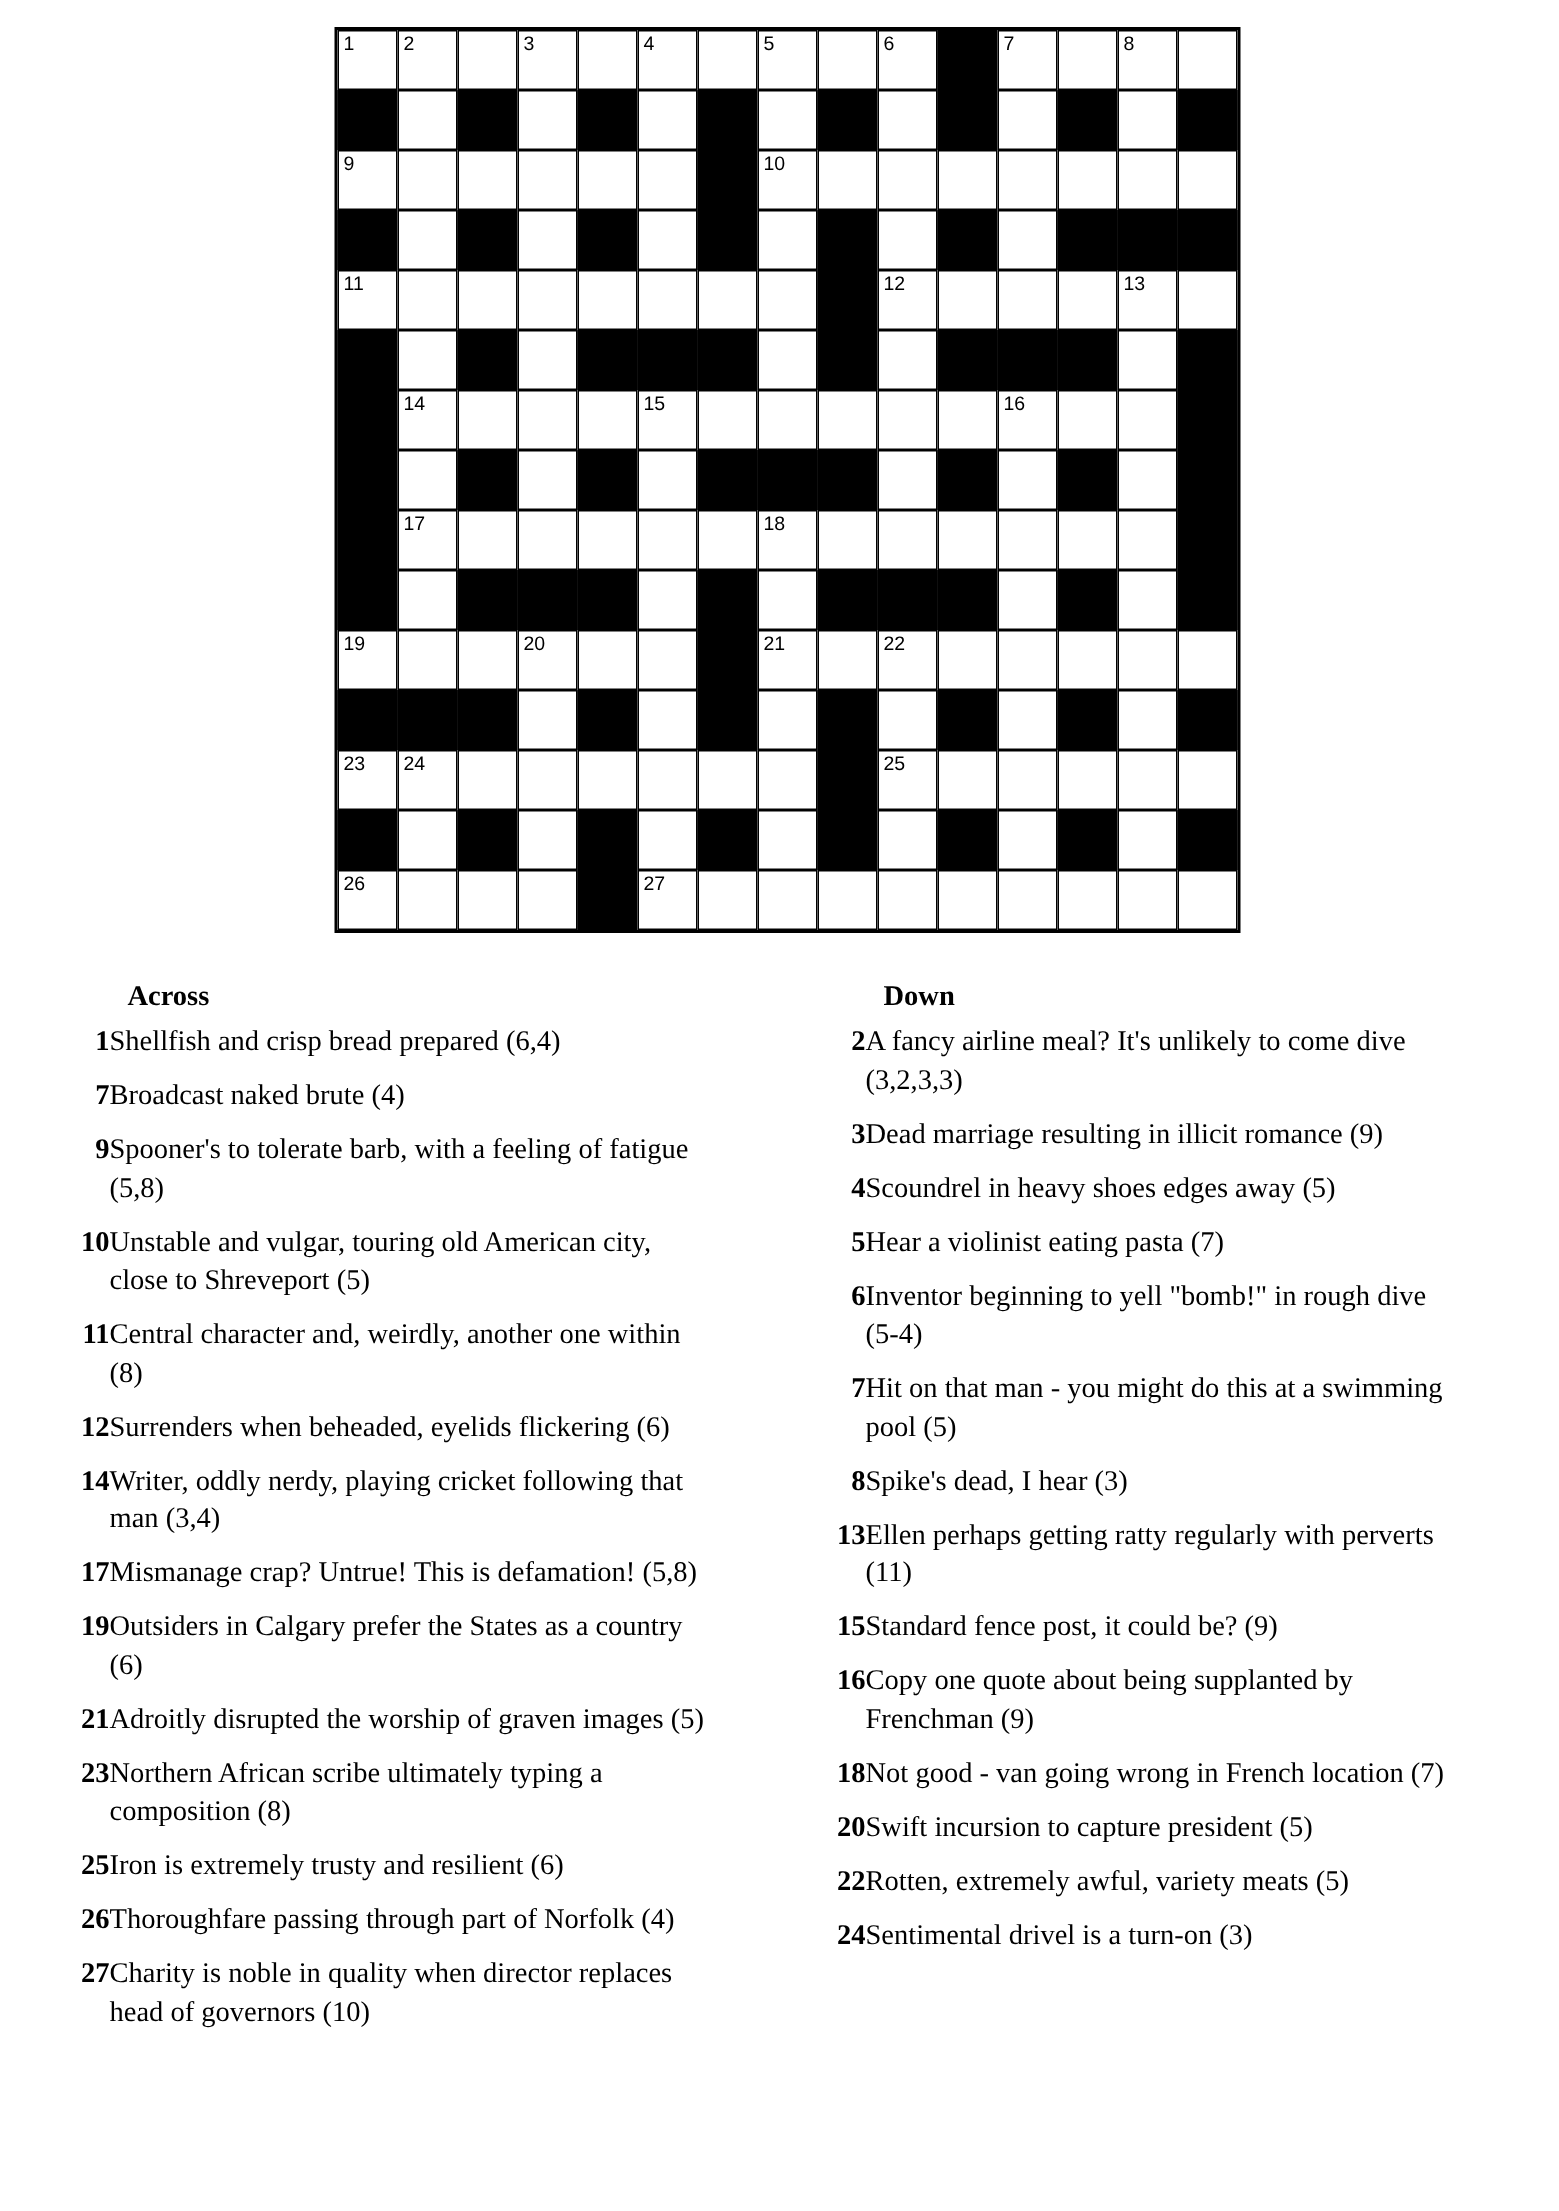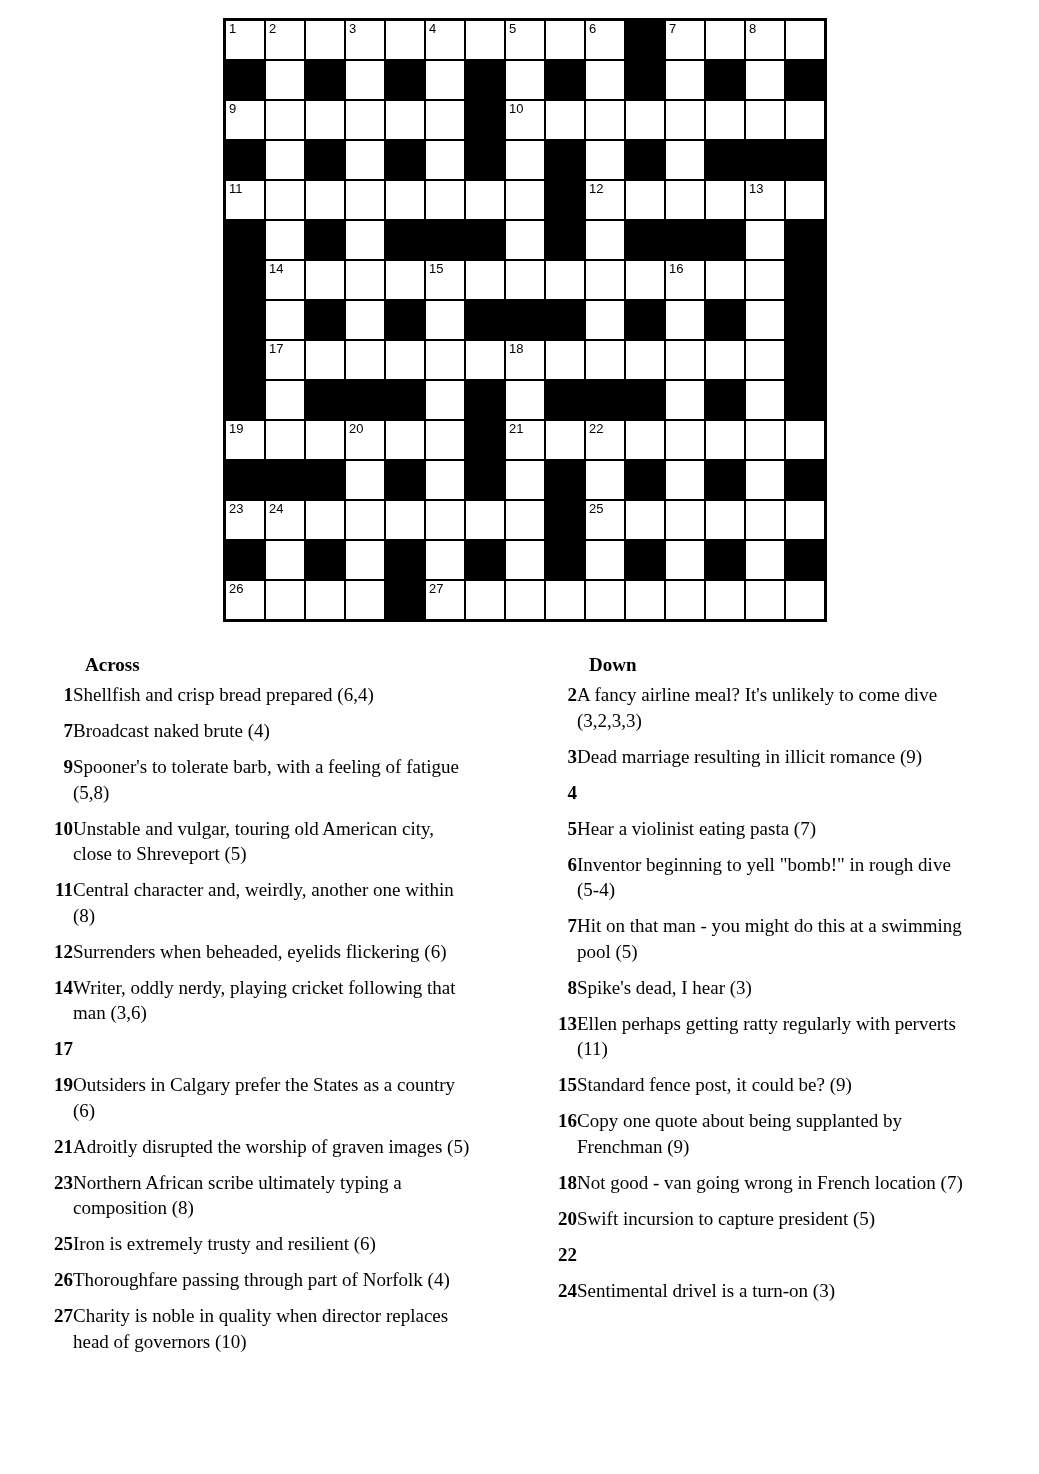--- a/index.html
+++ b/index.html
@@ -374,24 +374,25 @@
       <div class="clue">
         <span class="num">11</span>
         <span class="txt">Central character and, weirdly, another one within (8)</span>
       </div>
       <div class="clue">
         <span class="num">12</span>
         <span class="txt">Surrenders when beheaded, eyelids flickering (6)</span>
       </div>
       <div class="clue">
         <span class="num">14</span>
-        <span class="txt">Writer, oddly nerdy, playing cricket following that man (3,6)</span>
+        <span class="txt">Writer, oddly nerdy, playing cricket following that man (3,4)</span>
       </div>
       <div class="clue">
         <span class="num">17</span>
+        <span class="txt">Mismanage crap? Untrue! This is defamation! (5,8)</span>
       </div>
       <div class="clue">
         <span class="num">19</span>
         <span class="txt">Outsiders in Calgary prefer the States as a country (6)</span>
       </div>
       <div class="clue">
         <span class="num">21</span>
         <span class="txt">Adroitly disrupted the worship of graven images (5)</span>
       </div>
       <div class="clue">
@@ -419,20 +420,21 @@
       <div class="clue">
         <span class="num">2</span>
         <span class="txt">A fancy airline meal? It's unlikely to come dive (3,2,3,3)</span>
       </div>
       <div class="clue">
         <span class="num">3</span>
         <span class="txt">Dead marriage resulting in illicit romance (9)</span>
       </div>
       <div class="clue">
         <span class="num">4</span>
+        <span class="txt">Scoundrel in heavy shoes edges away (5)</span>
       </div>
       <div class="clue">
         <span class="num">5</span>
         <span class="txt">Hear a violinist eating pasta (7)</span>
       </div>
       <div class="clue">
         <span class="num">6</span>
         <span class="txt">Inventor beginning to yell "bomb!" in rough dive (5-4)</span>
       </div>
       <div class="clue">
@@ -458,19 +460,20 @@
       <div class="clue">
         <span class="num">18</span>
         <span class="txt">Not good - van going wrong in French location (7)</span>
       </div>
       <div class="clue">
         <span class="num">20</span>
         <span class="txt">Swift incursion to capture president (5)</span>
       </div>
       <div class="clue">
         <span class="num">22</span>
+        <span class="txt">Rotten, extremely awful, variety meats (5)</span>
       </div>
       <div class="clue">
         <span class="num">24</span>
         <span class="txt">Sentimental drivel is a turn-on (3)</span>
       </div>
     </div>
 </div>
 
 </body></html>

